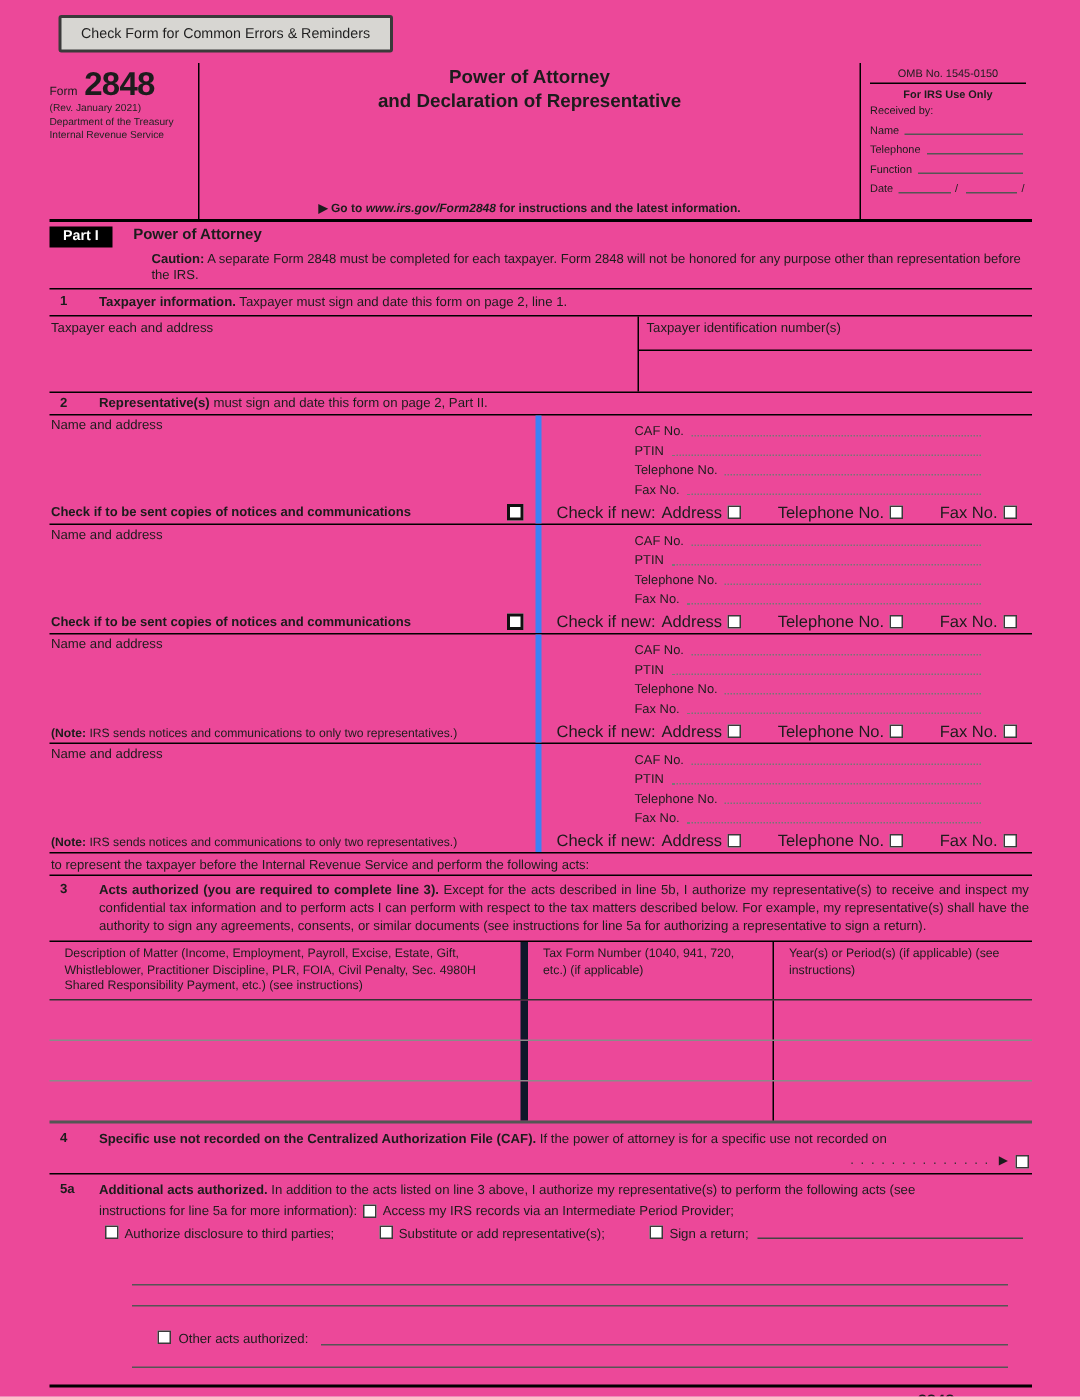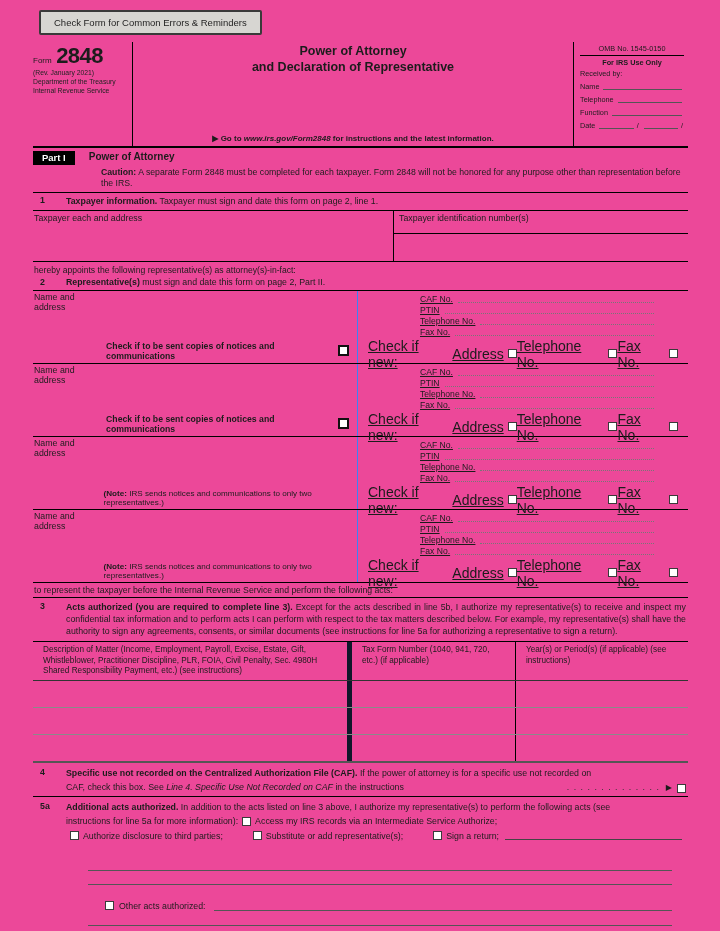--- a/index.html
+++ b/index.html
@@ -37,40 +37,40 @@
   .caution { margin:2px 0 2px 68px; font-size:8.7px; line-height:1.3; }
   .caution b { font-weight:bold; }
 
   .num-row { display:flex; font-size:8.8px; }
   .num { width:33px; padding-left:7px; font-weight:bold; flex-shrink:0; }
   .line1 { border-top:1px solid #000; padding:2px 0 3px; }
 
   
   .tp-table { border-top:1.5px solid #000; border-bottom:1px solid #000; display:flex; height:52px; font-size:8.8px; }
   .tp-left { width:360px; padding:2px 4px 2px 1px; }
-  .tp-right { flex:1; border-left:1px solid #000; display:flex; flex-direction:column; }
+  .tp-right { flex:1; border-left:1px solid #000; display:flex; flex-direction:column;margin-left:32px; }
   .tp-tin { height:23px; border-bottom:1px solid #000; padding:2px 5px; }
   .tp-bottom { flex:1; display:flex; }
   .tp-phone { width:147px; border-right:1px solid #000; padding:2px 5px; }
   .tp-plan { flex:1; padding:2px 5px; }
 
   .hereby { padding:3px 0 1px 1px; font-size:8.6px; }
   .line2 { padding:1px 0 3px; }
 
   
   .rep { display:flex; border-top:1.4px solid #000; height:73px; font-size:8.8px; }
-  .rep-left { width:324px; display:flex; flex-direction:row; padding:1px 0 2px 1px; }
+  .rep-left { width:324px; display:flex; flex-direction:column; padding:1px 0 2px 1px; }
   .rep-left-bottom { margin-top:auto; display:flex; align-items:center; }
   .copies-label { font-weight:bold; flex:1; font-size:8.7px; }
   .note-label { font-size:8.1px; }
   .note-label b { font-weight:bold; }
-  .rep-right { flex:1; border-left:1px solid #3b82f6; display:flex; flex-direction:column; padding:2px 0 1px 10px;text-decoration:underline; }
+  .rep-right { flex:1; border-left:4px solid #3b82f6; display:flex; flex-direction:column; padding:2px 0 1px 10px; }
   .rf-row { display:flex; align-items:flex-end; height:13px; padding-left:52px; font-size:8.6px; }
   .rf-leader { flex:1; border-bottom:1px dotted #777; margin:0 34px 1px 5px; height:10px; }
-  .check-new-row { margin-top:auto; display:flex; align-items:center; justify-content:space-between; font-size:14px; padding:1px 10px 0 0; }
+  .check-new-row { margin-top:auto; display:flex; align-items:center; justify-content:space-between; font-size:11px; padding:1px 10px 0 0; }
   .cnr-group { display:flex; align-items:center; gap:4px; }
 
   .cb { display:inline-block; width:9px; height:9px; border:1px solid #3a3a3a; background:#fff; flex-shrink:0; }
   .cb-bold { width:11px; height:11px; border:2px solid #111; margin-right:8px; }
 
   .represent { border-top:1.4px solid #000; padding:2px 0 2px 1px; font-size:8.7px; }
 
   .line3 { border-top:1px solid #000; padding:3px 0 4px; }
   .para { flex:1; text-align:justify; line-height:1.38; padding-right:2px; }
 
@@ -181,21 +181,20 @@
     <div class="tp-left">
       <span>Taxpayer each and address</span>
     </div>
     <div class="tp-right">
       <div class="tp-tin">
         <span>Taxpayer identification number(s)</span>
       </div>
     </div>
   </div>
 
-  <div class="hereby">hereby appoints the following representative(s) as attorney(s)-in-fact:</div>
 
   <div class="num-row line2">
     <span class="num">2</span>
     <span><b>Representative(s)</b><span> must sign and date this form on page 2, Part II.</span></span>
   </div>
 
   
   <div class="rep">
     <div class="rep-left">
       <div class="rep-left-top">Name and address</div>
@@ -397,36 +396,35 @@
       <div class="at-c2"></div>
       <div class="at-c3"></div>
     </div>
   </div>
 
   <div class="num-row line4">
     <span class="num">4</span>
     <span class="para">
       <span><b>Specific use not recorded on the Centralized Authorization File (CAF).</b><span> If the power of attorney is for a specific use not recorded on</span></span>
       <span class="l4-line2">
-        <span><span>CAF,  check this box. See </span><i>Line 4. Specific Use Not Recorded on CAF</i><span> in the instructions</span></span>
         <span class="l4-dots">. . . . . . . . . . . . . .</span>
         <span class="l4-arrow">▶</span>
         <span class="cb"></span>
       </span>
     </span>
   </div>
 
   <div class="num-row line5a">
     <span class="num">5a</span>
     <span class="para">
       <span><b>Additional acts authorized.</b><span> In addition to the acts listed on line 3 above, I authorize my representative(s) to perform the following acts (see</span></span>
       <span class="l5-line">
         <span>instructions for line 5a for more information):</span>
         <span class="cb"></span>
-        <span>Access my IRS records via an Intermediate Service Authorize;</span>
+        <span>Access my IRS records via an Intermediate Period Provider;</span>
       </span>
       <span class="l5-line">
         <span class="cb"></span>
         <span>Authorize disclosure to third parties;</span>
         <span class="l5-gap"></span>
         <span class="cb"></span>
         <span>Substitute or add representative(s);</span>
         <span class="l5-gap"></span>
         <span class="cb"></span>
         <span>Sign a return;</span>

